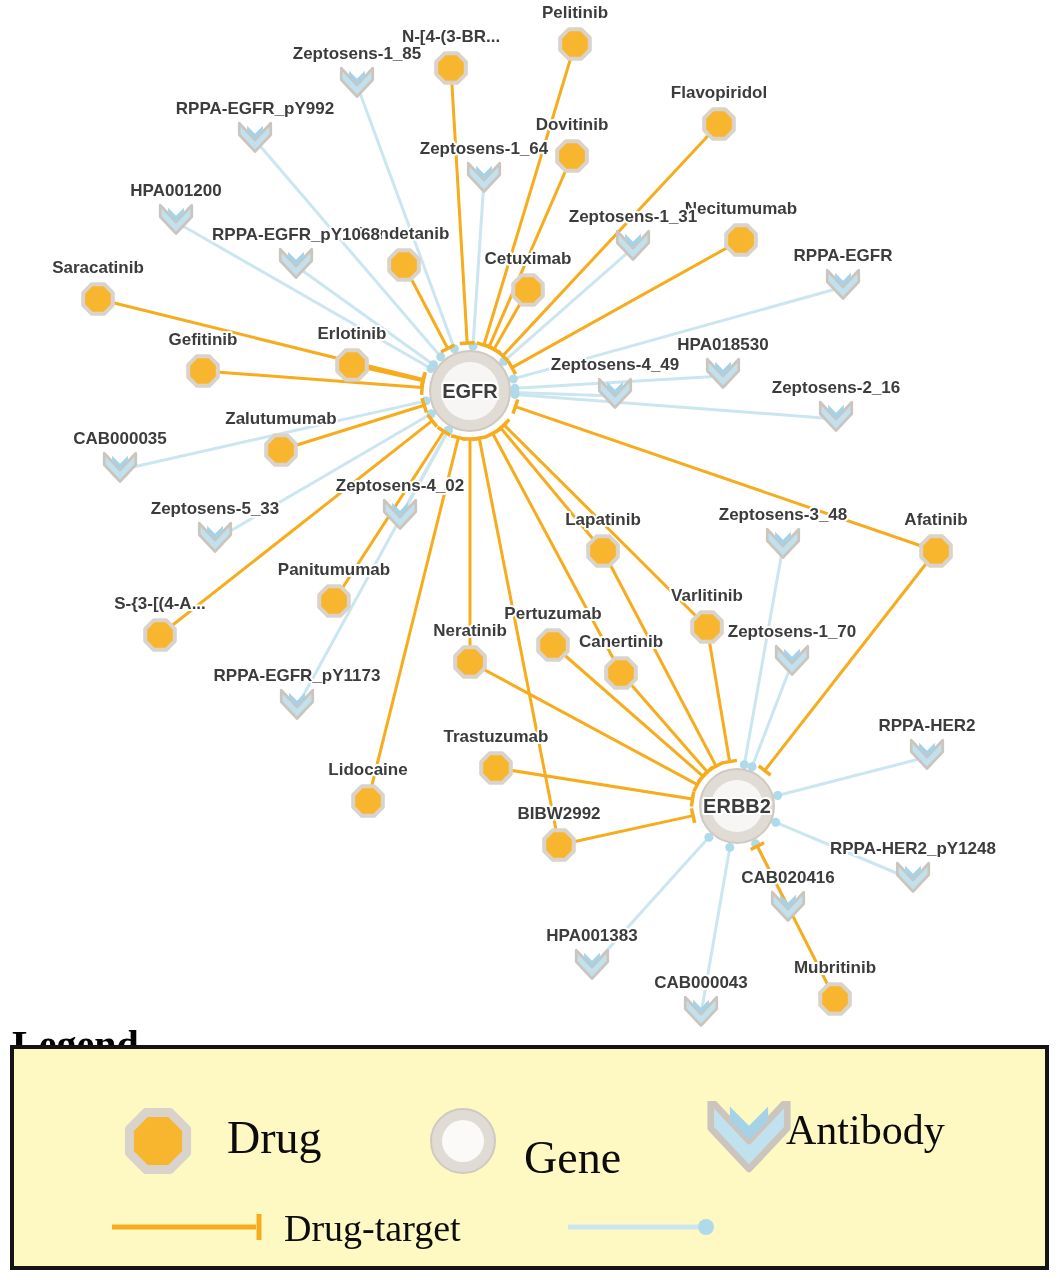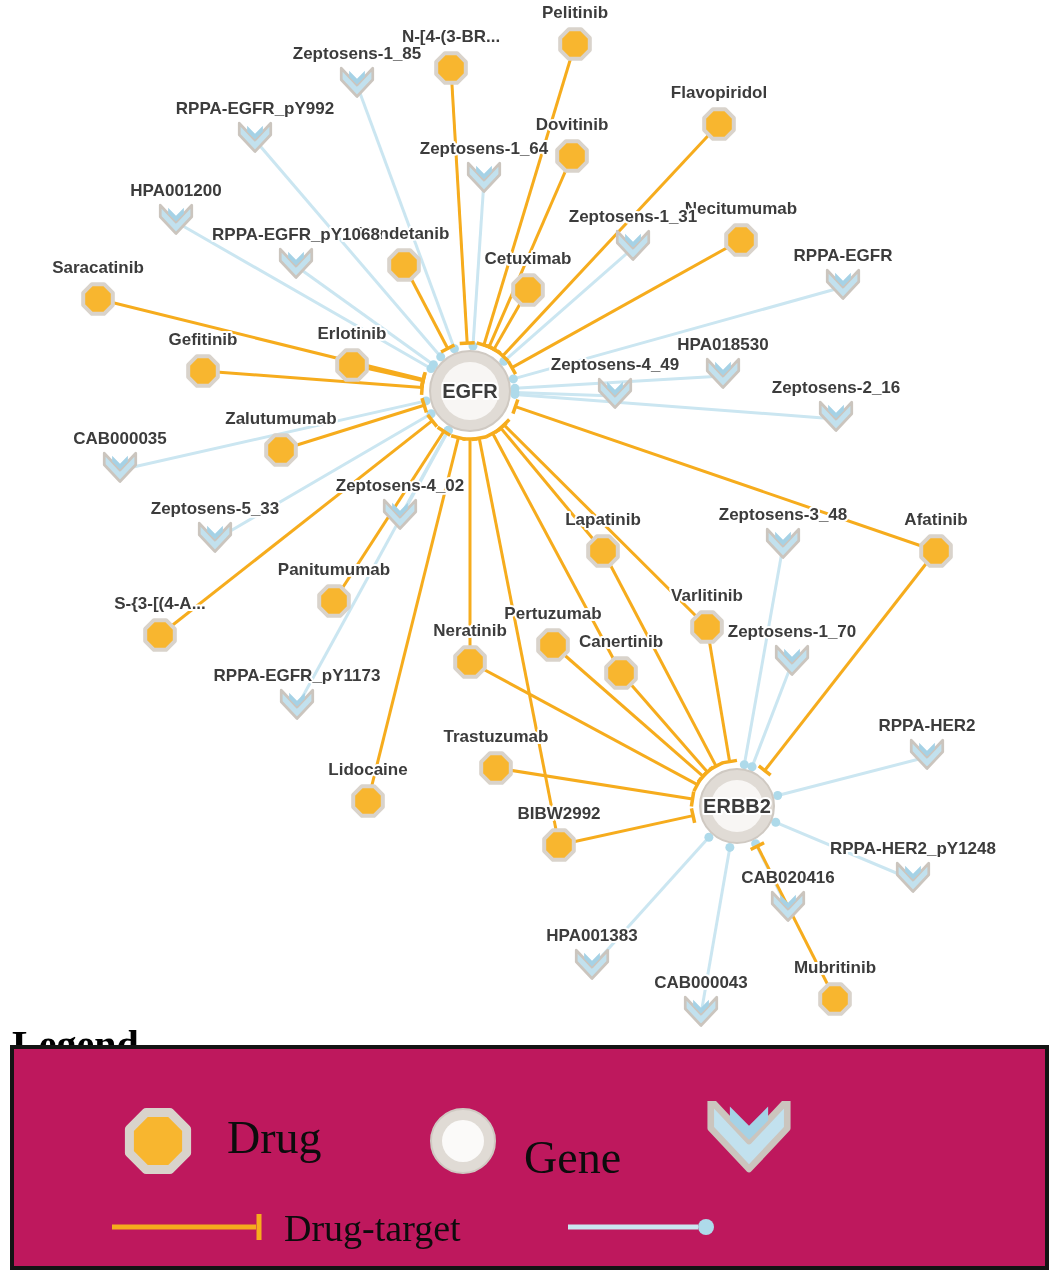--- a/index.html
+++ b/index.html
@@ -7,21 +7,21 @@
     width:1059px;height:1280px;position:relative;overflow:hidden;
     background:#ffffff;font-family:"Liberation Sans",sans-serif;
   }
   #network-svg{position:absolute;left:0;top:0;}
   .legend-title{
     position:absolute;left:12px;top:993px;
     font-family:"Liberation Serif",serif;font-weight:bold;font-size:40px;color:#000;margin-top:28px;
   }
   .legend-box{
     position:absolute;left:10px;top:1045px;width:1039px;height:225px;
-    border:4px solid #141414;background:#be185d;box-sizing:border-box;
+    border:4px solid #141414;background:#fef9c3;box-sizing:border-box;
   }
   .abs{position:absolute;}
   .legend-node-label{font-family:"Liberation Serif",serif;font-size:46px;color:#0c0c0c;line-height:1;}
   .legend-edge-label{font-family:"Liberation Serif",serif;font-size:38px;color:#0c0c0c;line-height:1;}
 </style>
 </head>
 <body>
 
 <svg id="network-svg" width="1059" height="1280" viewBox="0 0 1059 1280">
     <g>
@@ -309,20 +309,21 @@
       <circle cx="44" cy="44" r="21" fill="#FBFAF9"></circle>
     </svg>
   <div class="abs legend-node-label" style="left:510px;top:66px;margin-top:20px;">Gene</div>
 
   <svg id="legend-antibody-icon" class="abs" style="left:688px;top:52px;" width="95" height="84" viewBox="0 0 95 84">
       <g transform="translate(47 40) scale(2.55)">
         <path d="M -15 -16 L 0 0 L 15 -16 L 15 -5 L 0 11 L -15 -5 Z" fill="#C2E1EE" stroke="#CBC5BE" stroke-width="2.6" stroke-linejoin="round"></path>
         <path d="M -7.5 -13.5 L 0 -6 L 7.5 -13.5 L 7.5 -8 L 0 -0.5 L -7.5 -8 Z" fill="#A5D2E6"></path>
       </g>
     </svg>
+  <div class="abs legend-node-label" style="left:772px;top:60px;font-size:42px;">Antibody</div>
 
   <svg id="legend-drug-edge-icon" class="abs" style="left:92px;top:158px;" width="172" height="40" viewBox="0 0 172 40">
       <line x1="6" y1="20" x2="150" y2="20" stroke="#F6AC1D" stroke-width="5"></line>
       <line x1="153" y1="7" x2="153" y2="33" stroke="#F6AC1D" stroke-width="5"></line>
     </svg>
   <div class="abs legend-edge-label" style="left:270px;top:160px;">Drug-target</div>
 
   <svg id="legend-antibody-edge-icon" class="abs" style="left:548px;top:158px;" width="162" height="40" viewBox="0 0 162 40">
       <line x1="6" y1="20" x2="136" y2="20" stroke="#CBE6F1" stroke-width="5"></line>
       <circle cx="144" cy="20" r="8" fill="#AEDAEA"></circle>

